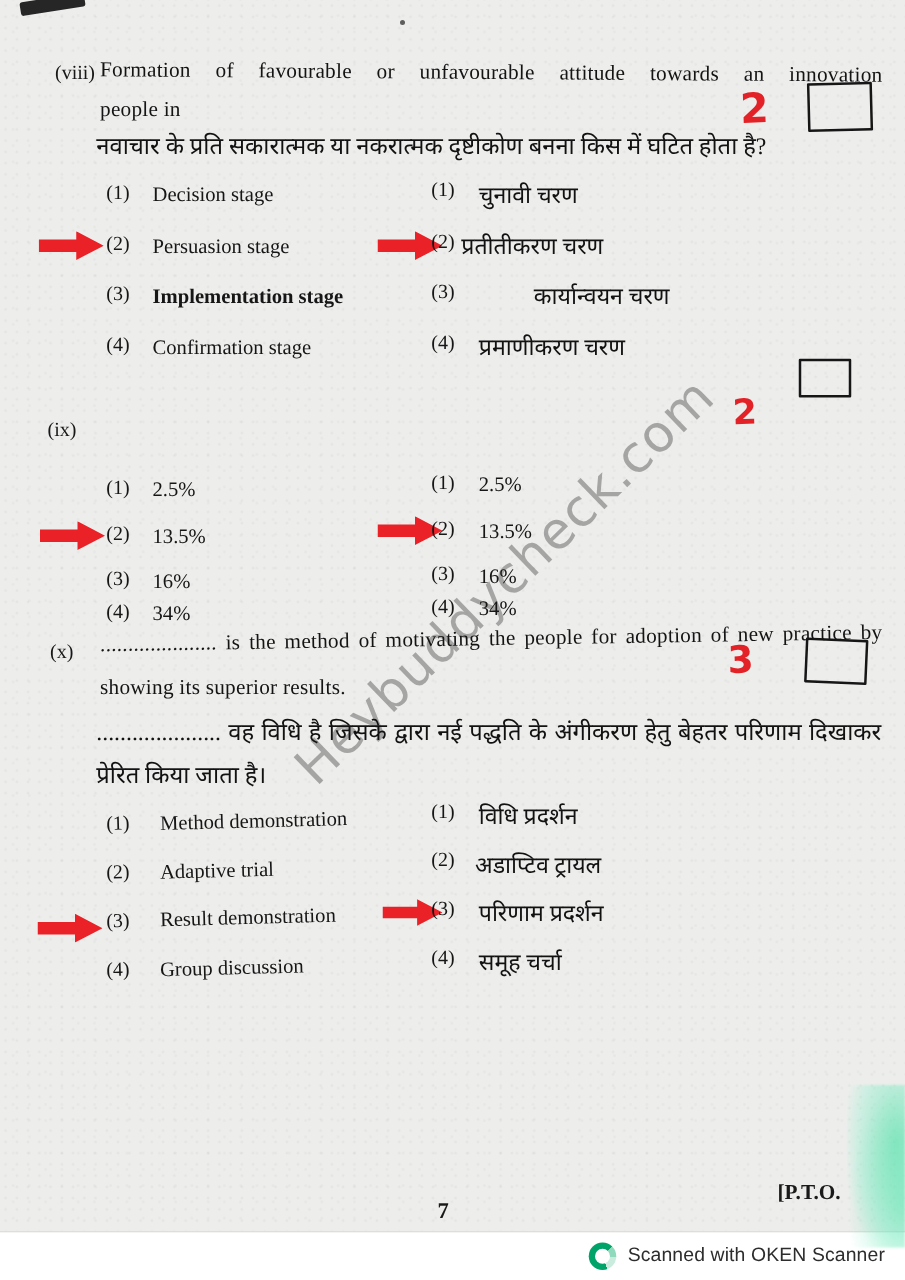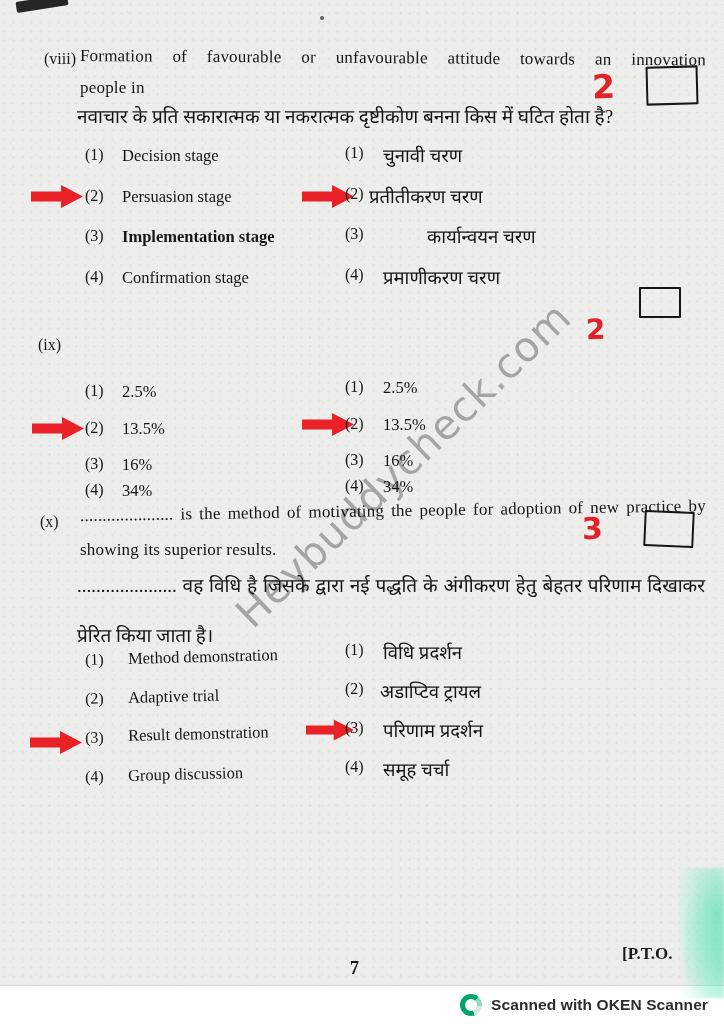--- a/index.html
+++ b/index.html
@@ -66,21 +66,21 @@
     font-family:"Liberation Sans","DejaVu Sans",sans-serif;
   }
   .oken-logo{
     width:22px;height:22px;border-radius:50%;
     background:conic-gradient(from 160deg,#00a36a 0 68%, #8fd9bd 68% 82%, #c9ecdf 82% 100%);
     position:relative;margin-right:9px;flex:0 0 auto;
   }
   .oken-logo::after{
     content:"";position:absolute;left:5px;top:5px;width:12px;height:12px;border-radius:50%;background:#ffffff;
   }
-  .footer-text{font-size:15.5px;font-weight:700;color:#2d2d2d;letter-spacing:0.1px;}
+  .footer-text{font-size:15.5px;font-weight:400;color:#2d2d2d;letter-spacing:0.1px;}
   .skew-up{transform:rotate(-1.5deg);transform-origin:left center;}
   .skew-dn{transform:rotate(0.4deg);transform-origin:left center;}
   .skew-up-s{transform:rotate(-0.9deg);transform-origin:left center;}
 </style>
 </head>
 <body>
 
 <div class="page">
   <div class="scan">
 
@@ -151,21 +151,21 @@
     <div class="abs content" style="left:122px;top:481px;"><span class="opt-text">34%</span></div>
     <div class="abs content" style="left:345px;top:477px;"><span class="opt-num">(4)</span></div>
     <div class="abs content" style="left:383px;top:477px;"><span class="opt-text">34%</span></div>
 
     <div class="abs content qlabel" style="left:40px;top:513px;">(x)</div>
     <div class="abs content qline just skew-up-s" style="left:80px;top:506px;width:626px;">..................... is the method of motivating the people for adoption of new practice by</div>
     <div class="abs content marks" style="left:582px;top:514px;font-size:30px;">3</div>
     <div class="abs content checkbox" style="left:644px;top:511px;width:46px;height:32px;transform:rotate(2.5deg);"></div>
     <div class="abs content hindi just" style="left:77px;top:572px;width:628px;">..................... वह विधि है जिसके द्वारा नई पद्धति के अंगीकरण हेतु बेहतर परिणाम दिखाकर</div>
     <div class="abs content qline" style="left:80px;top:540px;">showing its superior results.</div>
-    <div class="abs content hindi" style="left:77px;top:622px;">प्रेरित किया जाता है।</div>
+    <div class="abs content hindi" style="left:77px;top:606px;">प्रेरित किया जाता है।</div>
 
     <div class="abs content skew-up" style="left:85px;top:651px;"><span class="opt-num">(1)</span></div>
     <div class="abs content skew-up" style="left:128px;top:649px;"><span class="opt-text">Method demonstration</span></div>
     <div class="abs content" style="left:345px;top:641px;"><span class="opt-num">(1)</span></div>
     <div class="abs content" style="left:383px;top:639px;"><span class="opt-text-hi">विधि प्रदर्शन</span></div>
 
     <div class="abs content skew-up" style="left:85px;top:690px;"><span class="opt-num">(2)</span></div>
     <div class="abs content skew-up" style="left:128px;top:688px;"><span class="opt-text">Adaptive trial</span></div>
     <div class="abs content" style="left:345px;top:680px;"><span class="opt-num">(2)</span></div>
     <div class="abs content" style="left:380px;top:678px;"><span class="opt-text-hi">अडाप्टिव ट्रायल</span></div>

